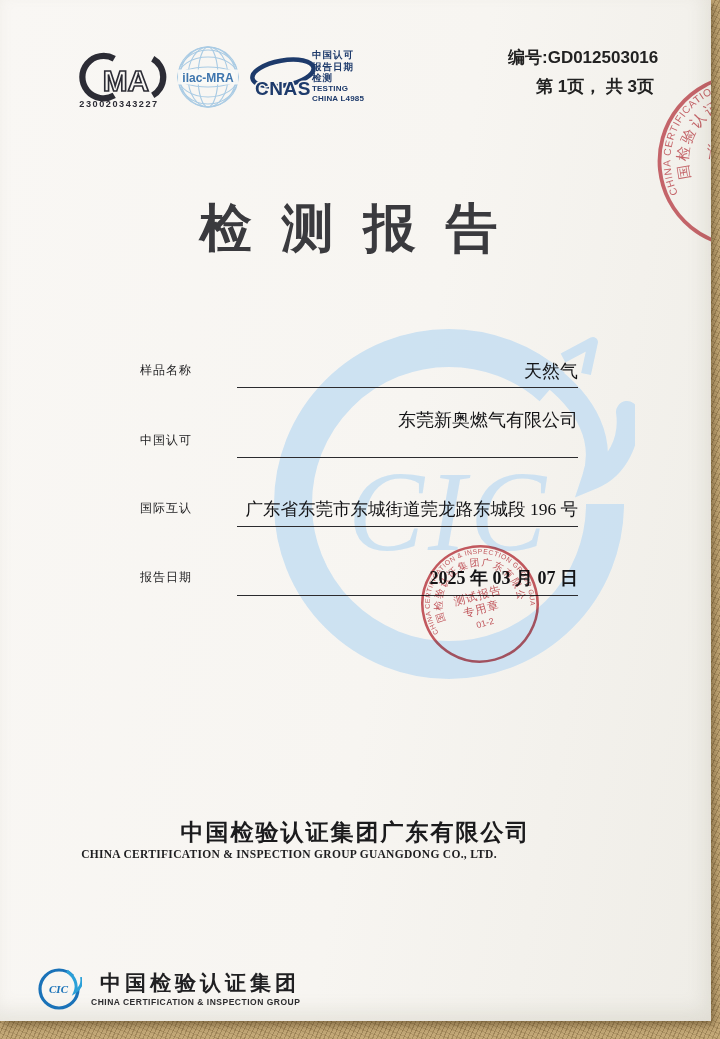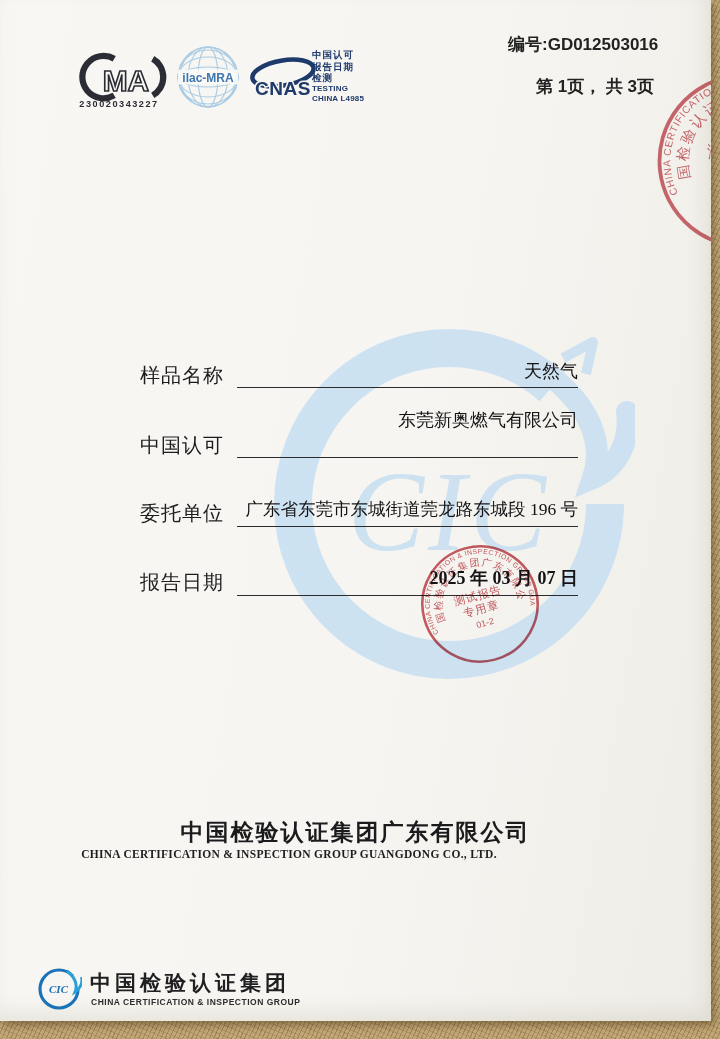--- a/index.html
+++ b/index.html
@@ -17,43 +17,43 @@
     box-shadow:3px 4px 8px rgba(60,40,10,.45), inset -6px -10px 18px rgba(150,140,118,.16);
   }
   .abs{position:absolute;}
   
   .cma{left:68px;top:50px;width:104px;height:60px;}
   .ilac{left:176px;top:45px;width:64px;height:64px;}
   .cnas{left:248px;top:56px;width:70px;height:52px;}
   .accred{left:312px;top:49px;color:#1d3a6b;}
   .accred .cn{font-family:"Liberation Sans",sans-serif;font-size:9.5px;font-weight:700;line-height:11.5px;letter-spacing:1px;}
   .accred .en{font-family:"Liberation Sans",sans-serif;font-size:8px;font-weight:700;line-height:10px;letter-spacing:.2px;}
-  .report-no{left:508px;top:33px;font-size:17px;font-weight:600;color:#222;font-family:"Liberation Sans",sans-serif;}
+  .report-no{left:508px;top:46px;font-size:17px;font-weight:600;color:#222;font-family:"Liberation Sans",sans-serif;}
   .page-info{left:536px;top:75px;font-size:17px;font-weight:600;color:#222;font-family:"Liberation Sans",sans-serif;text-align:center;}
   
   .doc-title{left:0;top:194px;width:711px;text-align:center;padding-left:16px;box-sizing:border-box;
     font-family:"Liberation Sans",sans-serif;font-size:52px;font-weight:700;color:#3a3a3e;letter-spacing:30px;}
   
-  .f-label{left:140px;font-size:20px;color:#1c1c1e;letter-spacing:1px;}
+  .f-label{left:140px;font-size:12px;color:#1c1c1e;letter-spacing:1px;}
   .f-line{left:237px;width:341px;border-bottom:1.6px solid #2b2b2e;height:0;}
   .f-value{left:237px;width:341px;text-align:right;font-size:18px;color:#141416;white-space:nowrap;}
   .v3{font-size:17.5px;left:240px;width:338px;}
   
   .stamp{mix-blend-mode:multiply;opacity:.88;}
   .stamp-main{left:416px;top:540px;width:128px;height:128px;}
   .stamp-corner{left:650px;top:66px;width:190px;height:190px;opacity:.8;}
   
   .watermark{left:263px;top:318px;width:372px;height:372px;opacity:.95;}
   
   .company-cn{left:0;top:817px;width:711px;text-align:center;font-family:"Liberation Sans",sans-serif;
     font-size:23px;font-weight:700;color:#1b1b1d;letter-spacing:2px;}
   .company-en{left:0;top:848px;width:578px;text-align:center;font-family:"Liberation Serif",serif;
     font-size:11.5px;font-weight:700;color:#1e1e20;letter-spacing:.3px;}
   .footer-logo{left:36px;top:966px;width:46px;height:46px;}
-  .footer-cn{left:90px;top:969px;font-family:"Liberation Sans",sans-serif;font-size:21px;font-weight:700;color:#202022;letter-spacing:4px;}
+  .footer-cn{left:100px;top:969px;font-family:"Liberation Sans",sans-serif;font-size:21px;font-weight:700;color:#202022;letter-spacing:4px;}
   .footer-en{left:91px;top:997px;font-family:"Liberation Sans",sans-serif;font-size:8.5px;font-weight:600;color:#2c2c2e;letter-spacing:.5px;}
   svg{display:block;}
   .stamp text,.stamp textPath{font-family:"Liberation Sans",sans-serif;fill:#c2454e;}
 </style>
 </head>
 <body>
 
 <div class="paper">
 
   <svg class="abs watermark" viewBox="0 0 372 372">
@@ -108,30 +108,31 @@
       <path id="arcEnC" d="M 17.1 82.4 A 51 51 0 1 1 112.9 82.4" fill="none"></path>
       <text font-size="7" letter-spacing=".5"><textPath href="#arcEnC">CHINA CERTIFICATION &amp; INSPECTION GROUP GUANGDONG CO.,LTD</textPath></text>
       <path id="arcCnC" d="M 26.6 71.8 A 39 39 0 1 1 103.4 71.8" fill="none"></path>
       <text font-size="10" letter-spacing="1.5" text-anchor="middle"><textPath href="#arcCnC" startOffset="50%">中国检验认证集团广东有限公司</textPath></text>
       <text x="65" y="60" text-anchor="middle" font-size="11.5" letter-spacing="1">测试报告</text>
       <text x="65" y="74" text-anchor="middle" font-size="11.5" letter-spacing="1">专用章</text>
       <text x="65" y="88" text-anchor="middle" font-size="9">01-2</text>
     </g>
   </svg>
 
+  <div class="abs doc-title">检测报告</div>
 
   <div class="abs f-label" style="top:362px;">样品名称</div>
   <div class="abs f-value" style="top:359px;">天然气</div>
   <div class="abs f-line" style="top:387px;"></div>
 
   <div class="abs f-label" style="top:432px;">中国认可</div>
   <div class="abs f-value" style="top:408px;">东莞新奥燃气有限公司</div>
   <div class="abs f-line" style="top:457px;"></div>
 
-  <div class="abs f-label" style="top:500px;">委托单位</div>
+  <div class="abs f-label" style="top:500px;">国际互认</div>
   <div class="abs f-value v3" style="top:497px;">广东省东莞市东城街道莞龙路东城段 196 号</div>
   <div class="abs f-line" style="top:526px;"></div>
 
   <div class="abs f-label" style="top:569px;">报告日期</div>
   <div class="abs f-value" style="top:566px;font-weight:bold;">2025 年 03 月 07 日</div>
   <div class="abs f-line" style="top:595px;"></div>
 
   <svg class="abs stamp stamp-main" viewBox="0 0 130 130">
     <g transform="rotate(-15 65 65)">
       <circle cx="65" cy="65" r="58.5" fill="none" stroke="#c2454e" stroke-width="2.6"></circle>

